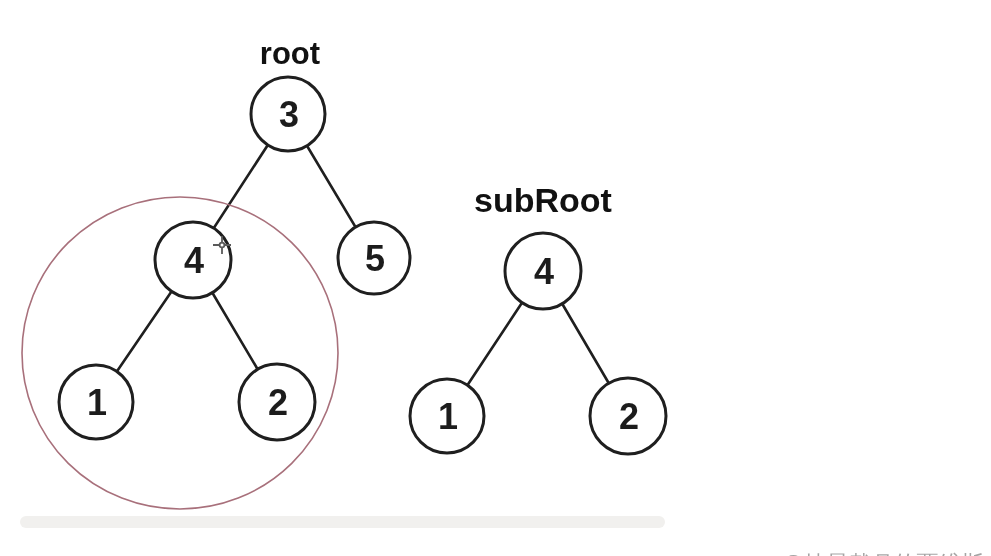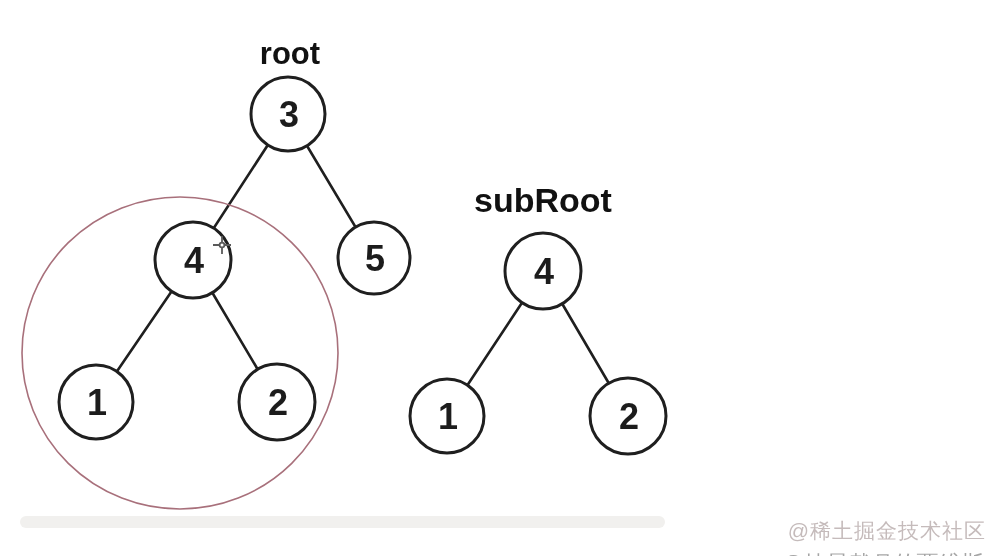--- a/index.html
+++ b/index.html
@@ -121,15 +121,14 @@
     </g>
 
     <g transform="translate(222,245)">
       <path class="cursor-stroke" d="M0,-9 L0,-3 M0,3 L0,9 M-9,0 L-3,0 M3,0 L9,0"></path>
       <circle class="cursor-stroke" r="2.4" stroke-width="1.2"></circle>
     </g>
 
     <rect class="divider-bar" x="20" y="516" width="645" height="12" rx="6"></rect>
   </svg>
 
-  <div class="watermark juejin">@稀土掘金技术社区</div>
   <div class="watermark csdn">CSDN @披星戴月的贾维斯</div>
 </div>
 
 </body></html>

